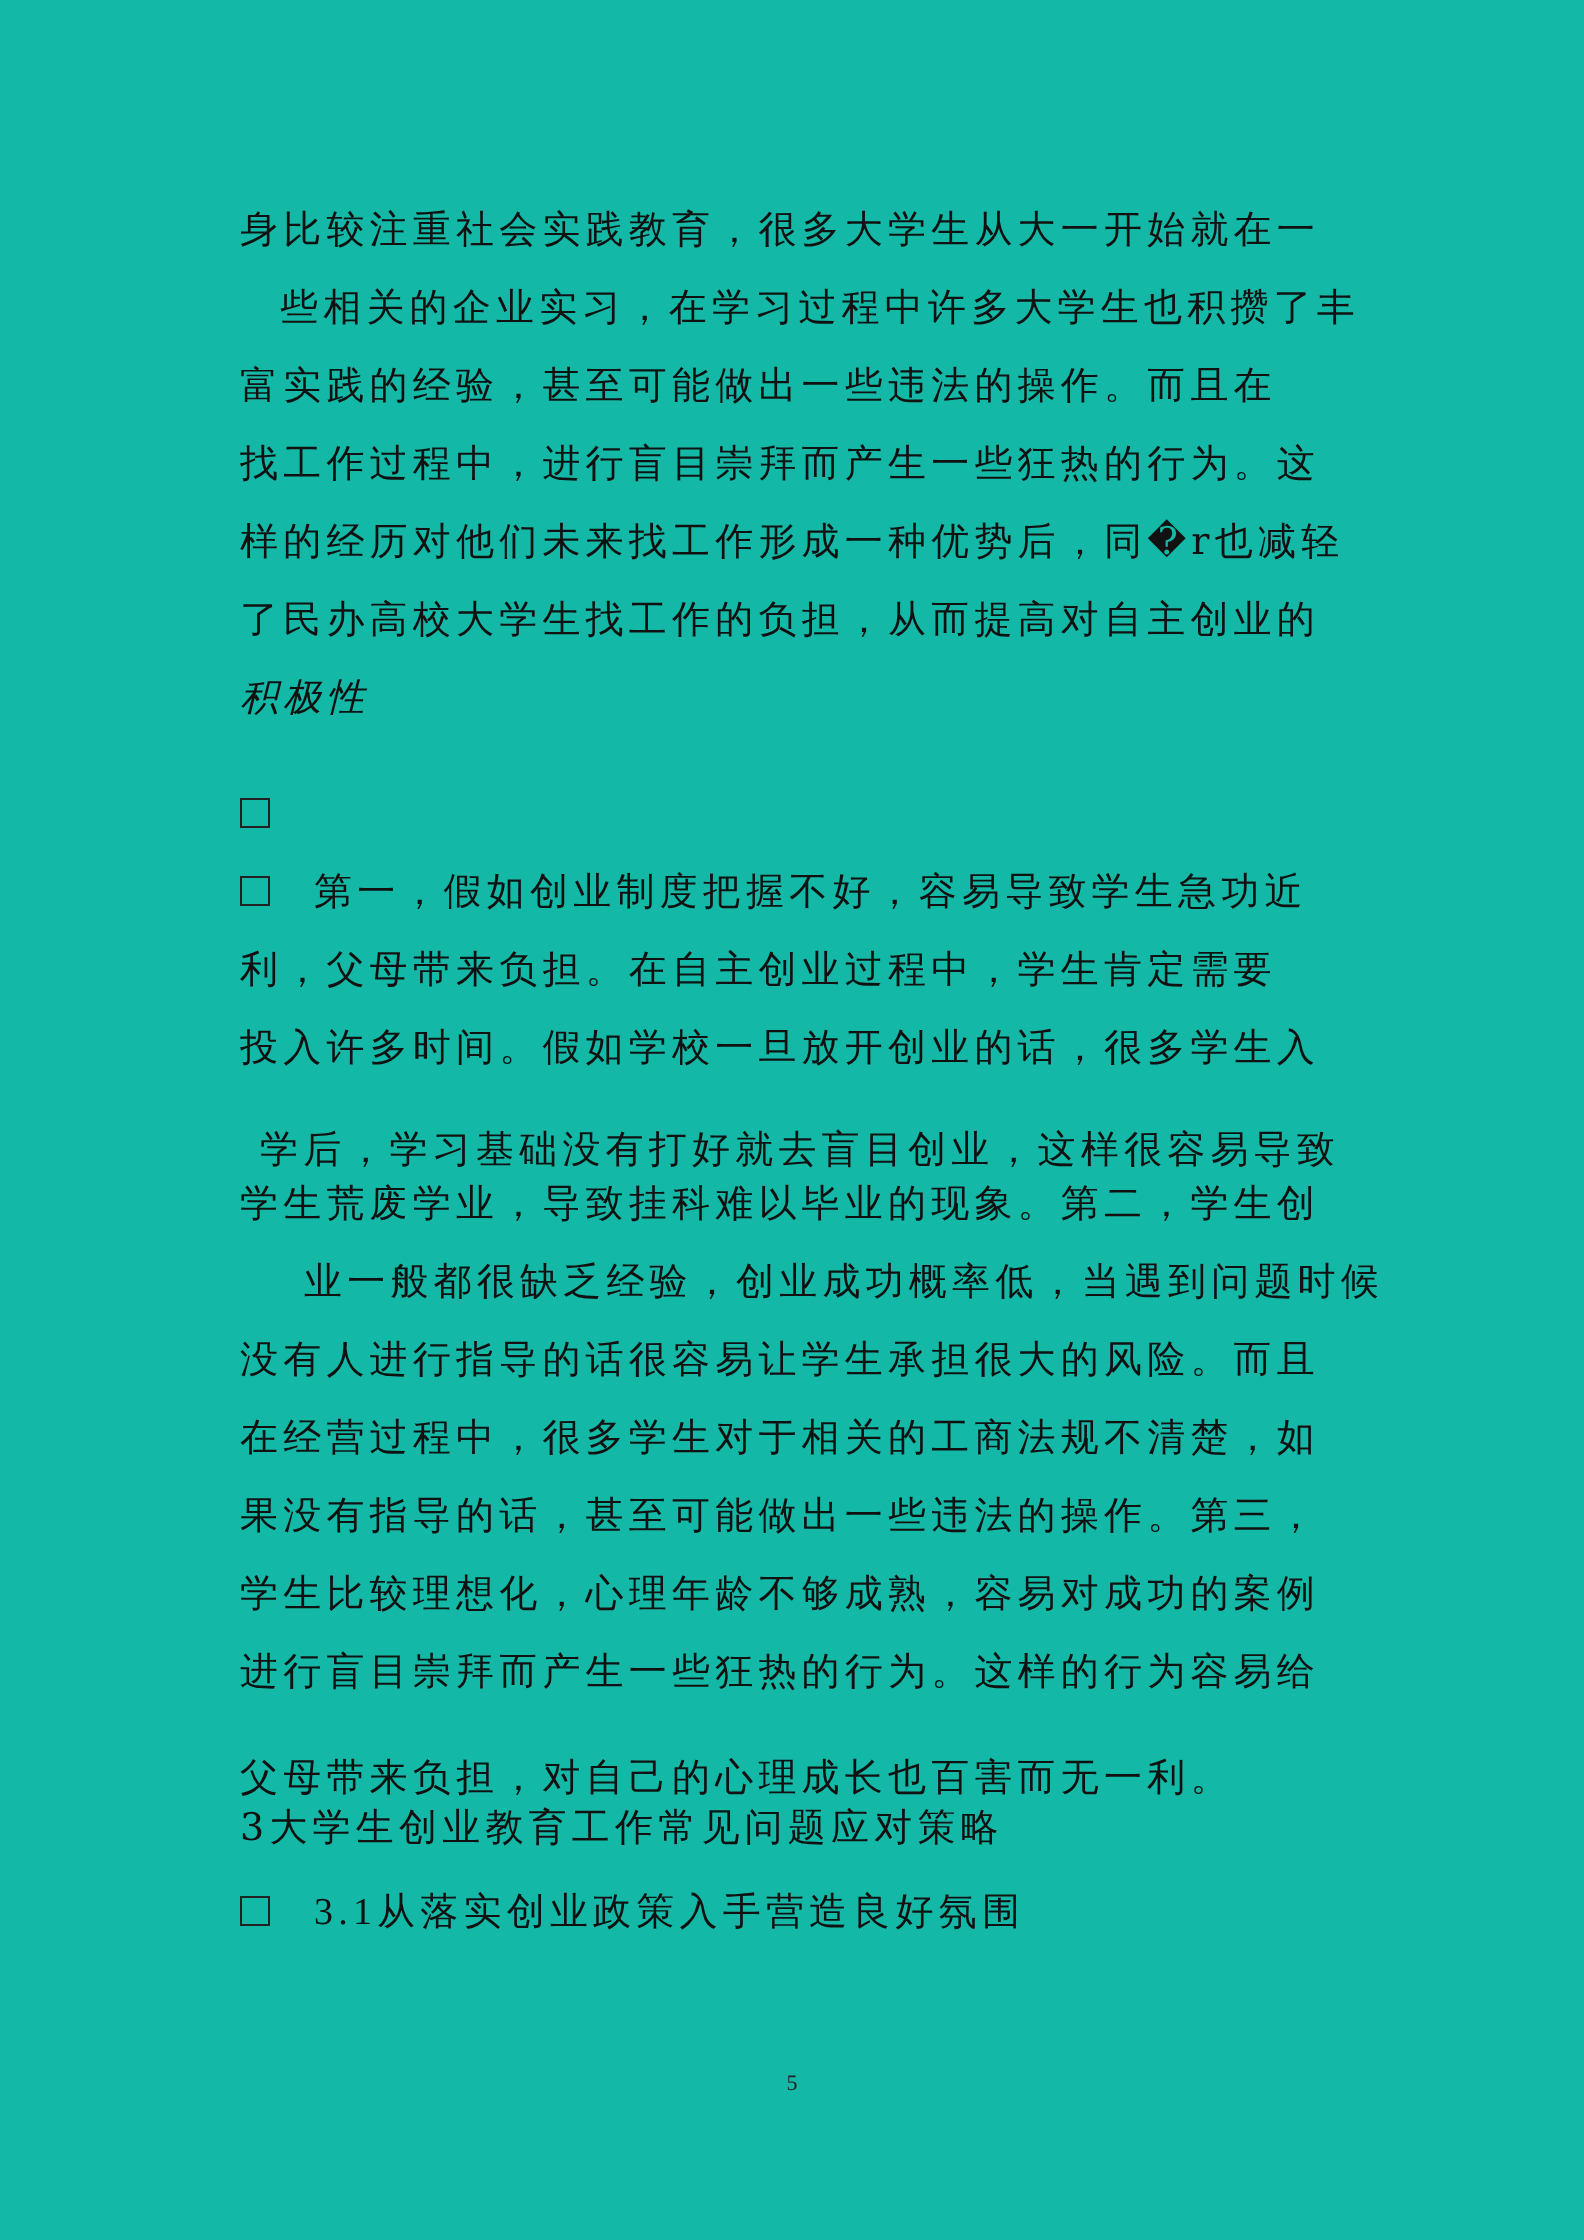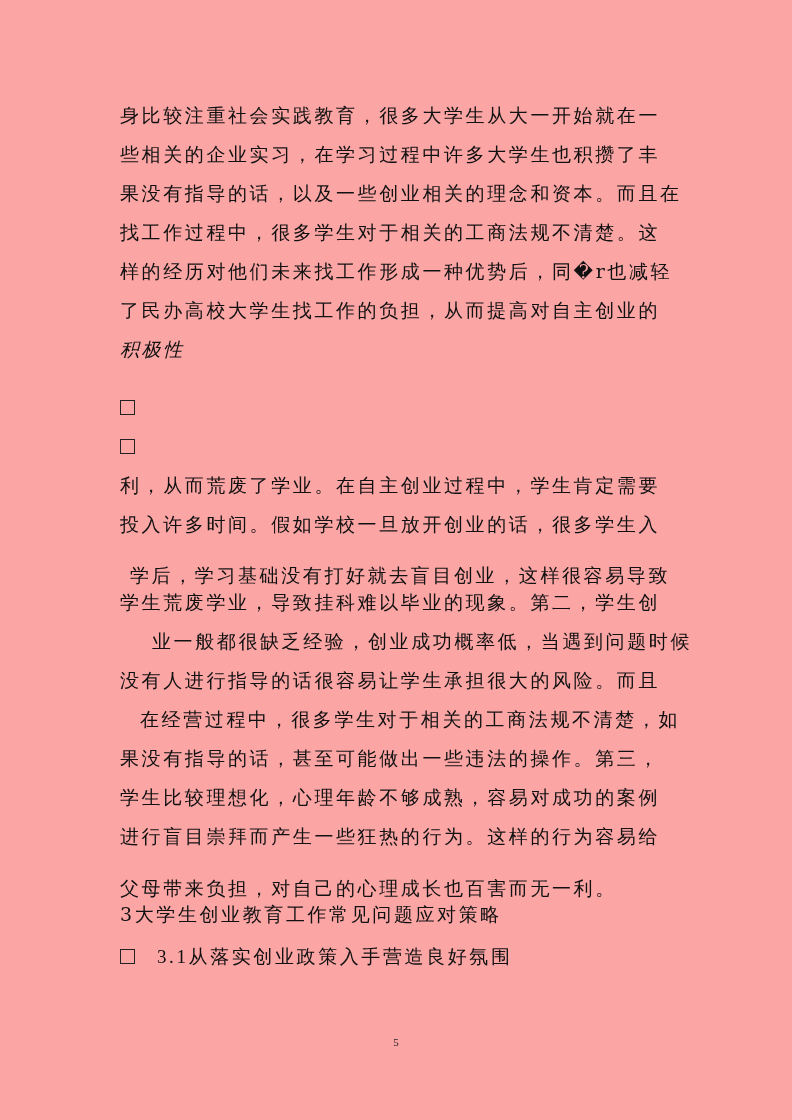--- a/index.html
+++ b/index.html
@@ -12,21 +12,21 @@
       height: 1120px;
       position: relative;
       overflow: hidden;
       font-family: "DejaVu Serif", "Liberation Serif", serif;
       color: #111111;
     }
     .page {
       position: absolute;
       left: 0; top: 0;
       width: 792px; height: 1120px;
-      background: #fca5a5;
+      background: #14b8a6;
     }
     .line {
       position: absolute;
       left: 120px;
       width: 560px;
       height: 30px;
       line-height: 30px;
       font-size: 19px;
       letter-spacing: 2.6px;
       white-space: nowrap;
@@ -50,35 +50,35 @@
       font-family: "Liberation Serif", serif;
       color: #222;
     }
   </style>
 </head>
 <body>
 
 <div class="page">
   <div id="lines">
       <div class="line" style="top: 100px;"><span>身比较注重社会实践教育，很多大学生从大一开始就在一</span></div>
-      <div class="line" style="top: 139px;"><span>些相关的企业实习，在学习过程中许多大学生也积攒了丰</span></div>
-      <div class="line" style="top: 178px;"><span>果没有指导的话，以及一些创业相关的理念和资本。而且在</span></div>
-      <div class="line" style="top: 217px;"><span>找工作过程中，很多学生对于相关的工商法规不清楚。这</span></div>
+      <div class="line" style="top: 139px; text-align: right;"><span>些相关的企业实习，在学习过程中许多大学生也积攒了丰</span></div>
+      <div class="line" style="top: 178px;"><span>富实践的经验，甚至可能做出一些违法的操作。而且在</span></div>
+      <div class="line" style="top: 217px;"><span>找工作过程中，进行盲目崇拜而产生一些狂热的行为。这</span></div>
       <div class="line" style="top: 256px;"><span>样的经历对他们未来找工作形成一种优势后，同�r也减轻</span></div>
       <div class="line" style="top: 295px;"><span>了民办高校大学生找工作的负担，从而提高对自主创业的</span></div>
       <div class="line" style="top: 334px; font-style: italic;"><span>积极性</span></div>
       <div class="line" style="top: 392px;"><span class="box"></span></div>
-      <div class="line" style="top: 431px;"><span class="box"></span></div>
-      <div class="line" style="top: 470px;"><span>利，从而荒废了学业。在自主创业过程中，学生肯定需要</span></div>
+      <div class="line" style="top: 431px;"><span class="box"></span><span>第一，假如创业制度把握不好，容易导致学生急功近</span></div>
+      <div class="line" style="top: 470px;"><span>利，父母带来负担。在自主创业过程中，学生肯定需要</span></div>
       <div class="line" style="top: 509px;"><span>投入许多时间。假如学校一旦放开创业的话，很多学生入</span></div>
       <div class="line" style="top: 560px; text-align: center;"><span>学后，学习基础没有打好就去盲目创业，这样很容易导致</span></div>
       <div class="line" style="top: 587px;"><span>学生荒废学业，导致挂科难以毕业的现象。第二，学生创</span></div>
       <div class="line" style="top: 626px; margin-left: 32px;"><span>业一般都很缺乏经验，创业成功概率低，当遇到问题时候</span></div>
       <div class="line" style="top: 665px;"><span>没有人进行指导的话很容易让学生承担很大的风险。而且</span></div>
-      <div class="line" style="top: 704px; text-align: right;"><span>在经营过程中，很多学生对于相关的工商法规不清楚，如</span></div>
+      <div class="line" style="top: 704px;"><span>在经营过程中，很多学生对于相关的工商法规不清楚，如</span></div>
       <div class="line" style="top: 743px;"><span>果没有指导的话，甚至可能做出一些违法的操作。第三，</span></div>
       <div class="line" style="top: 782px;"><span>学生比较理想化，心理年龄不够成熟，容易对成功的案例</span></div>
       <div class="line" style="top: 821px;"><span>进行盲目崇拜而产生一些狂热的行为。这样的行为容易给</span></div>
       <div class="line" style="top: 875px; font-family: Liberation Mono, monospace;"><span>父母带来负担，对自己的心理成长也百害而无一利。</span></div>
       <div class="line" style="top: 899px;"><span>3大学生创业教育工作常见问题应对策略</span></div>
       <div class="line" style="top: 942px; font-family: Liberation Serif, serif;"><span class="box"></span><span>3.1从落实创业政策入手营造良好氛围</span></div>
     </div>
   <div class="footer">5</div>
 </div>
 

